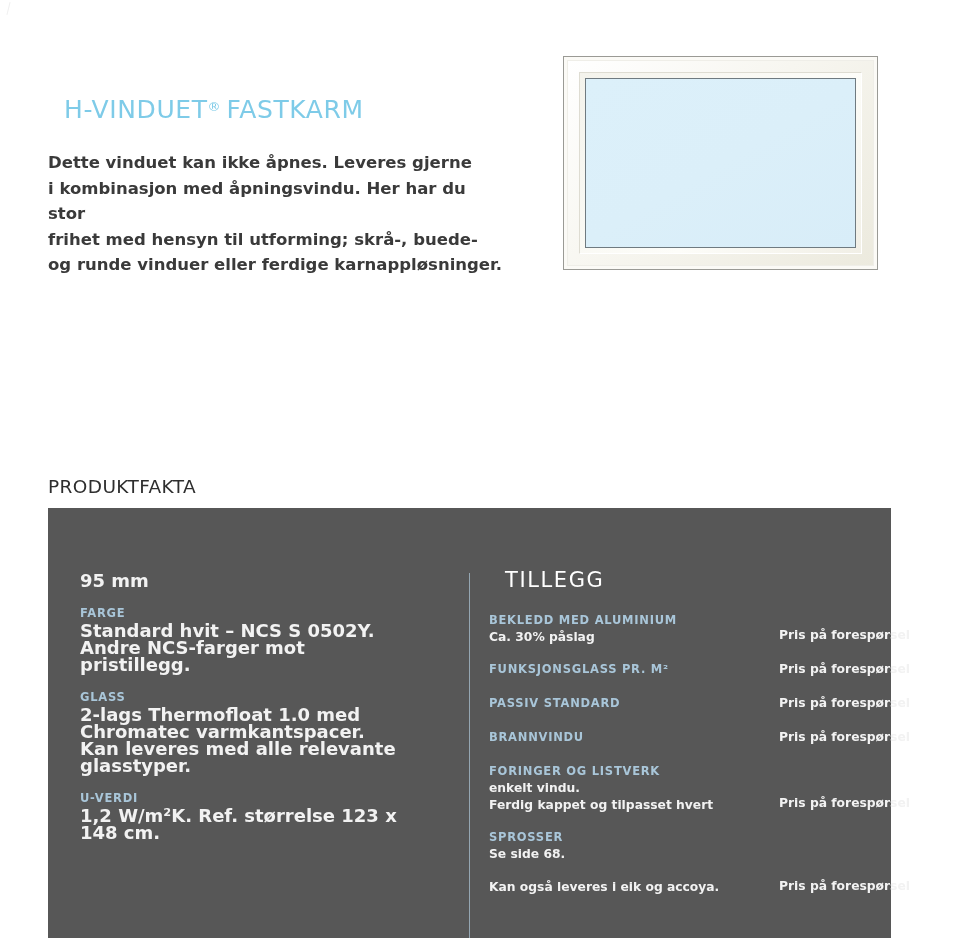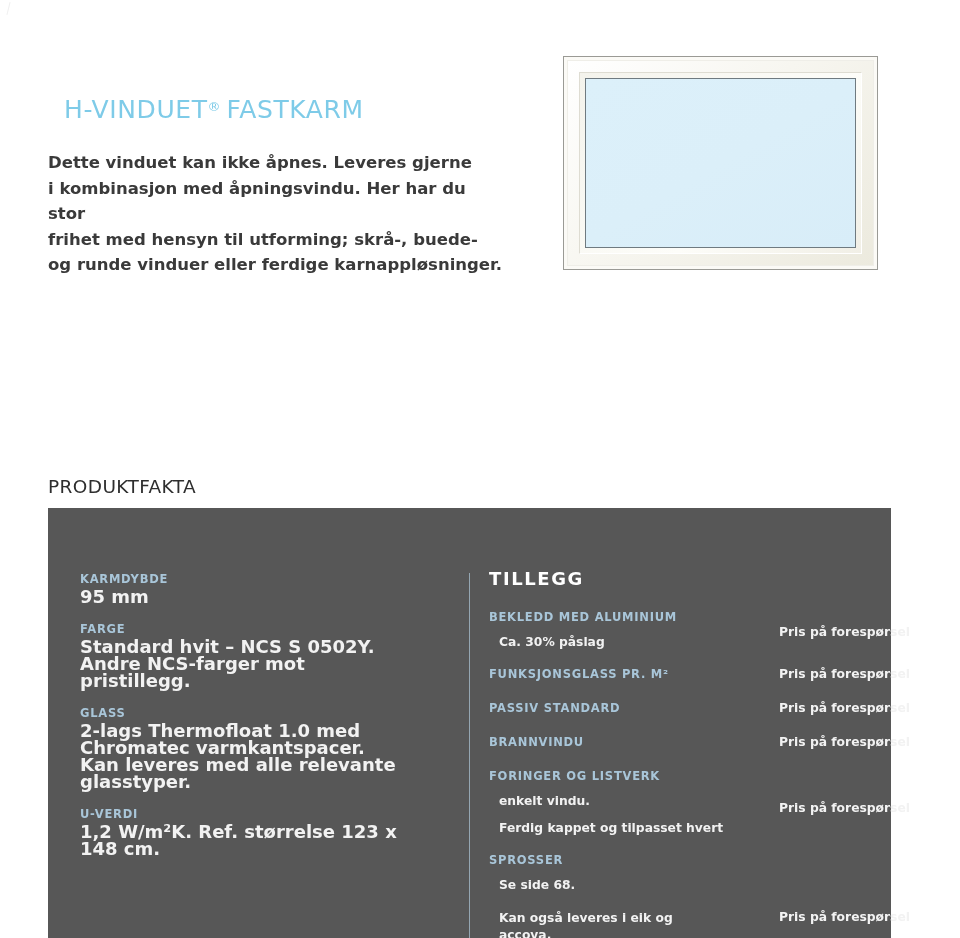--- a/index.html
+++ b/index.html
@@ -163,25 +163,25 @@
   }
   .spec-value {
     font-size: 18px;
     font-weight: 700;
     line-height: 17px;
     color: #f2f2f2;
     margin: 0;
   }
 
   .tillegg-heading {
-    font-size: 18px;
-    font-weight: 700;
+    font-size: 21px;
+    font-weight: 400;
     letter-spacing: 1.6px;
     color: #ffffff;
-    margin: 0 0 21px 0;
+    margin: 0 0 21px 16px;
   }
 
   .add-row {
     position: relative;
     margin-bottom: 16px;
     min-height: 18px;
   }
   .add-text { width: 250px; }
   .add-label {
     font-size: 11.5px;
@@ -189,21 +189,21 @@
     letter-spacing: 0.75px;
     color: #a9c6d9;
     margin: 0 0 2px 0;
     text-transform: uppercase;
   }
   .add-sub {
     font-size: 12.3px;
     font-weight: 700;
     line-height: 17px;
     color: #f2f2f2;
-    margin: 10px;
+    margin: 0;
   }
   .add-price {
     position: absolute;
     left: 290px;
     font-size: 12.3px;
     font-weight: 700;
     color: #f2f2f2;
     white-space: nowrap;
   }
   .add-price.align-top  { top: 0; }
@@ -236,21 +236,20 @@
 
 <h2 class="facts-heading">PRODUKTFAKTA</h2>
 
 <section class="facts-panel">
 
   <div class="facts-divider"></div>
 
   <div class="col-left">
 
     <div class="spec-block">
-      <p class="spec-label">KARMDYBDE</p>
       <p class="spec-value">95 mm</p>
     </div>
 
     <div class="spec-block">
       <p class="spec-label">FARGE</p>
       <p class="spec-value">Standard hvit – NCS S 0502Y. Andre NCS-farger mot</p>
       <p class="spec-value">pristillegg.</p>
     </div>
 
     <div class="spec-block">

